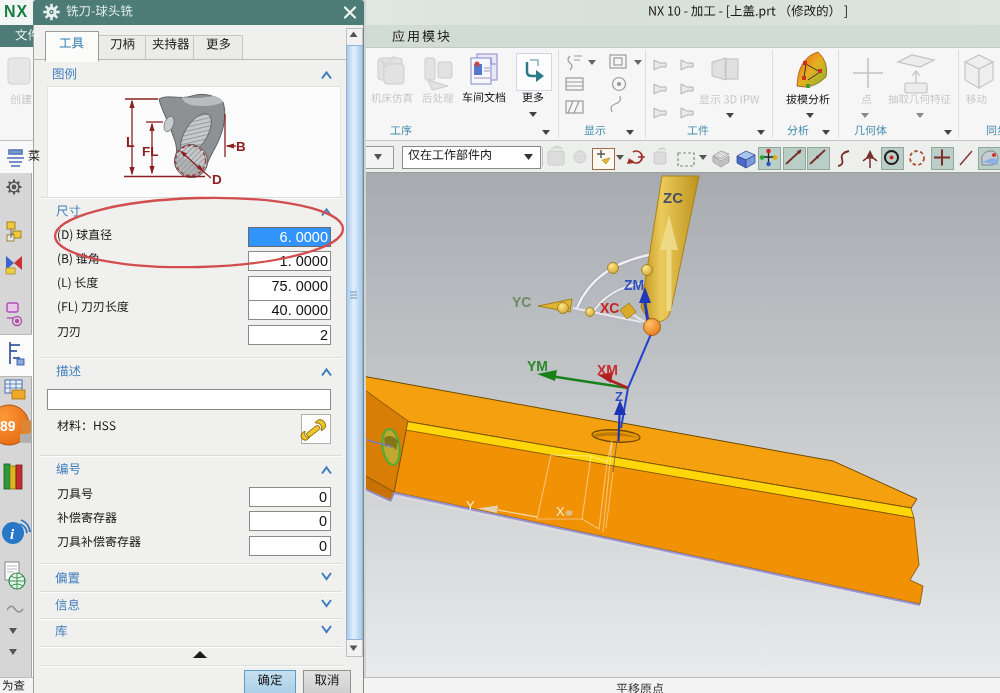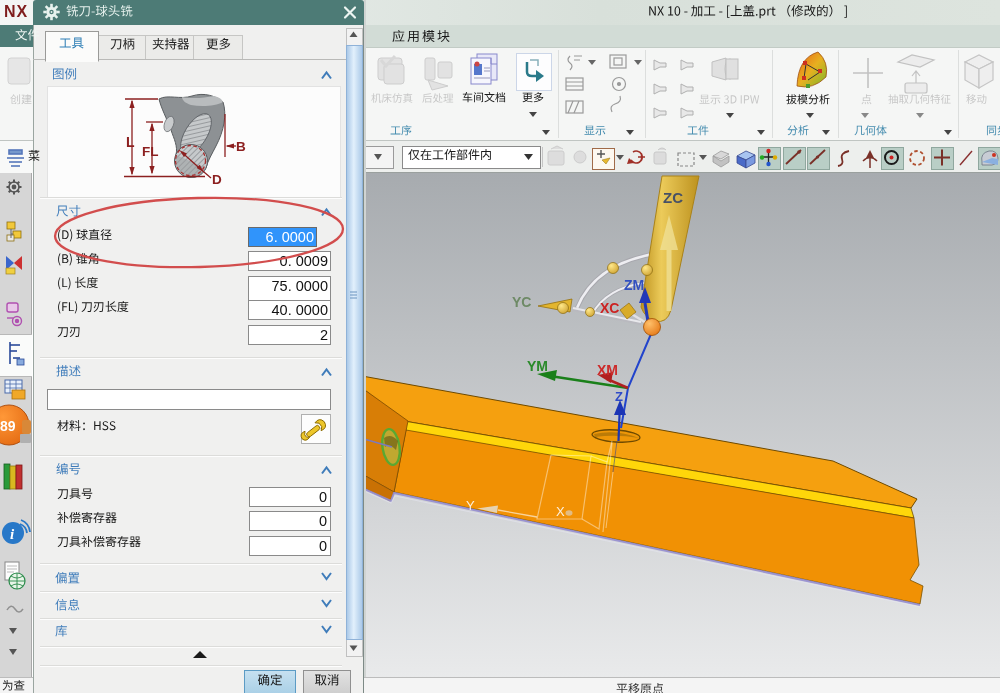--- a/index.html
+++ b/index.html
@@ -1,15 +1,15 @@
 <!DOCTYPE html>
 <html><head><meta charset="utf-8"><style>html,body{margin:0;padding:0;width:1000px;height:693px;overflow:hidden;background:#fff;font-family:"Liberation Sans",sans-serif}</style></head><body>
 <div style="position:relative;width:1000px;height:693px">
     <div style="position:absolute;left:0;top:0;width:1000px;height:25px;background:linear-gradient(90deg,#f4f6f5 0%,#e3e9e5 30%,#d8e0da 60%,#dde4de 100%)"></div>
-    <div style="position:absolute;left:4px;top:3px;font:bold 16px 'Liberation Sans',sans-serif;color:#7f1d1d;letter-spacing:1px">NX</div>
+    <div style="position:absolute;left:4px;top:3px;font:bold 16px 'Liberation Sans',sans-serif;color:#15803d;letter-spacing:1px">NX</div>
     <div style="position:absolute;left:0;top:25px;width:1000px;height:22px;background:#d2dcd6;border-bottom:1px solid #c2cbc5"></div>
     <div style="position:absolute;left:0;top:25px;width:33px;height:22px;background:#4d7b76"></div>
     <div style="position:absolute;left:0;top:48px;width:1000px;height:92px;background:#f5f6f5"></div>
     <div style="position:absolute;left:0;top:140px;width:1000px;height:1px;background:#c0c5c2"></div>
     <svg style="position:absolute;left:364px;top:173px" width="636" height="504" viewBox="364 173 636 504">
       <defs>
         <linearGradient id="bgg" x1="0" y1="0" x2="0" y2="1">
           <stop offset="0" stop-color="#a7abaf"></stop>
           <stop offset="1" stop-color="#e9eaeb"></stop>
         </linearGradient>
@@ -121,22 +121,22 @@
     <div style="position:absolute;left:346px;top:45px;width:15px;height:593px;background:linear-gradient(90deg,#abc9e8,#e2f0fc 45%,#d8e9f8 55%,#abc9e8);border:1px solid #8fb2d8"></div>
     <div style="position:absolute;left:47px;top:86px;width:292px;height:110px;background:#fcfcfc;border:1px solid #e2e2e2"></div>
     <div style="position:absolute;left:40px;top:197px;width:302px;height:1px;background:#dcdcda;border-bottom:1px solid #fdfdfd"></div>
     <div style="position:absolute;left:40px;top:357px;width:302px;height:1px;background:#dcdcda;border-bottom:1px solid #fdfdfd"></div>
     <div style="position:absolute;left:40px;top:455px;width:302px;height:1px;background:#dcdcda;border-bottom:1px solid #fdfdfd"></div>
     <div style="position:absolute;left:40px;top:563px;width:302px;height:1px;background:#dcdcda;border-bottom:1px solid #fdfdfd"></div>
     <div style="position:absolute;left:40px;top:591px;width:302px;height:1px;background:#dcdcda;border-bottom:1px solid #fdfdfd"></div>
     <div style="position:absolute;left:40px;top:618px;width:302px;height:1px;background:#dcdcda;border-bottom:1px solid #fdfdfd"></div>
     <div style="position:absolute;left:40px;top:646px;width:302px;height:1px;background:#dcdcda;border-bottom:1px solid #fdfdfd"></div>
     <div style="position:absolute;left:40px;top:665px;width:302px;height:1px;background:#dcdcda;border-bottom:1px solid #fdfdfd"></div>
-    <div style="position:absolute;left:248px;top:227px;width:69px;height:20px;background:#3094fb;border:1px solid #6a6a6a;font:14.5px 'Liberation Sans',sans-serif;color:#fff;text-align:right;line-height:19px;padding-right:2px;box-sizing:border-box">6. 0000</div>
-    <div style="position:absolute;left:248px;top:251px;width:83px;height:20px;background:#fff;border:1px solid #8a8a8a;font:14.5px 'Liberation Sans',sans-serif;color:#111;text-align:right;line-height:19px;padding-right:2px;box-sizing:border-box">0. 0009</div>
+    <div style="position:absolute;left:248px;top:227px;width:83px;height:20px;background:#3094fb;border:1px solid #6a6a6a;font:14.5px 'Liberation Sans',sans-serif;color:#fff;text-align:right;line-height:19px;padding-right:2px;box-sizing:border-box">6. 0000</div>
+    <div style="position:absolute;left:248px;top:251px;width:83px;height:20px;background:#fff;border:1px solid #8a8a8a;font:14.5px 'Liberation Sans',sans-serif;color:#111;text-align:right;line-height:19px;padding-right:2px;box-sizing:border-box">1. 0000</div>
     <div style="position:absolute;left:248px;top:276px;width:83px;height:28px;background:#fff;border:1px solid #8a8a8a;font:14.5px 'Liberation Sans',sans-serif;color:#111;text-align:right;line-height:19px;padding-right:2px;box-sizing:border-box">75. 0000</div>
     <div style="position:absolute;left:248px;top:300px;width:83px;height:20px;background:#fff;border:1px solid #8a8a8a;font:14.5px 'Liberation Sans',sans-serif;color:#111;text-align:right;line-height:19px;padding-right:2px;box-sizing:border-box">40. 0000</div>
     <div style="position:absolute;left:248px;top:325px;width:83px;height:20px;background:#fff;border:1px solid #8a8a8a;font:14.5px 'Liberation Sans',sans-serif;color:#111;text-align:right;line-height:19px;padding-right:2px;box-sizing:border-box">2</div>
     <div style="position:absolute;left:47px;top:389px;width:284px;height:21px;background:#fff;border:1px solid #8a8a8a;box-sizing:border-box"></div>
     <div style="position:absolute;left:301px;top:414px;width:30px;height:30px;background:#fdfdfd;border:1px solid #b0b0b0;box-sizing:border-box"></div>
     <div style="position:absolute;left:249px;top:487px;width:82px;height:20px;background:#fff;border:1px solid #8a8a8a;font:14.5px 'Liberation Sans',sans-serif;color:#111;text-align:right;line-height:19px;padding-right:3px;box-sizing:border-box">0</div>
     <div style="position:absolute;left:249px;top:511px;width:82px;height:20px;background:#fff;border:1px solid #8a8a8a;font:14.5px 'Liberation Sans',sans-serif;color:#111;text-align:right;line-height:19px;padding-right:3px;box-sizing:border-box">0</div>
     <div style="position:absolute;left:249px;top:536px;width:82px;height:20px;background:#fff;border:1px solid #8a8a8a;font:14.5px 'Liberation Sans',sans-serif;color:#111;text-align:right;line-height:19px;padding-right:3px;box-sizing:border-box">0</div>
     <div style="position:absolute;left:244px;top:670px;width:52px;height:26px;background:linear-gradient(#c6e0f0,#a8cfe6);border:1px solid #5c9bc4;box-sizing:border-box"></div>
     <div style="position:absolute;left:303px;top:670px;width:48px;height:26px;background:linear-gradient(#e2e2e2,#cdcdcd);border:1px solid #909090;box-sizing:border-box"></div>

